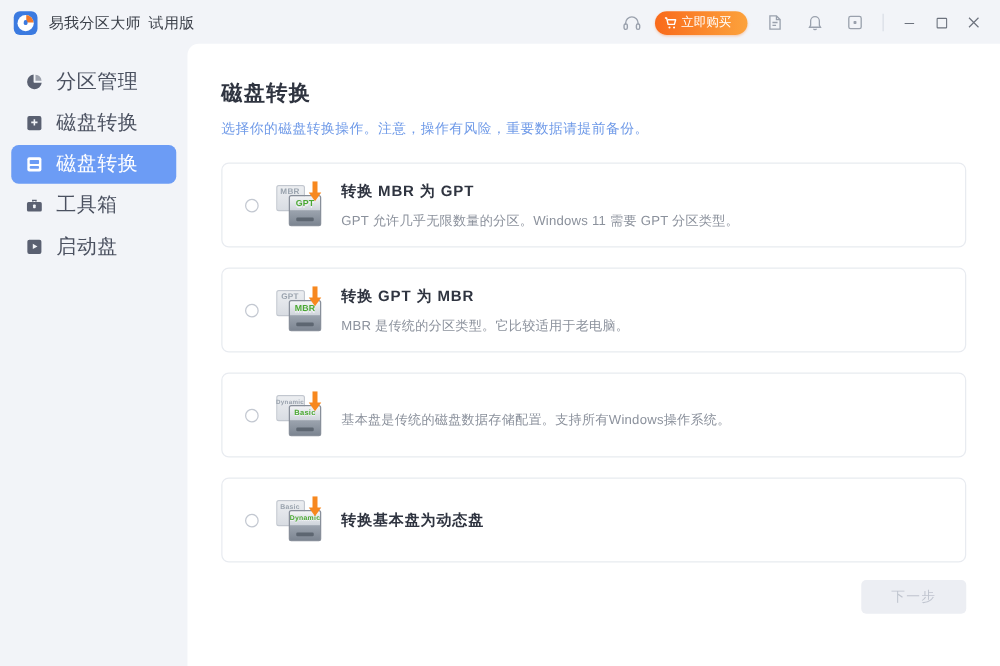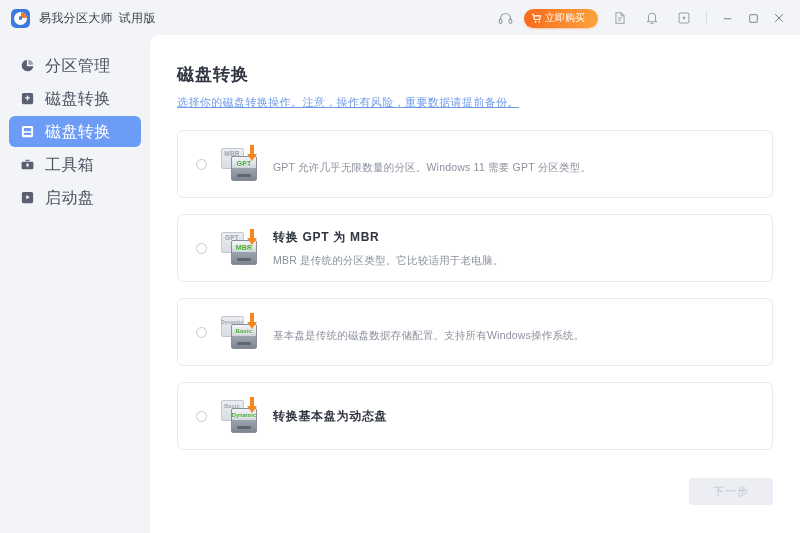--- a/index.html
+++ b/index.html
@@ -74,21 +74,21 @@
   .nav-item.active .nico { color:#ffffff; }
   .nav-item .nlabel { line-height:1; }
 
   
   .main {
     position:absolute; left:150px; top:35px; width:650px; height:498px;
     background:#ffffff; border-top-left-radius:9px;
   }
   .page-head { padding:28px 0 0 27px; }
   .page-title { font-size:17px; font-weight:bold; color:#2f3440; letter-spacing:1px; }
-  .page-sub { margin-top:9px; font-size:11px; color:#6f9ae8; letter-spacing:.4px;text-decoration:underline; }
+  .page-sub { margin-top:9px; font-size:11px; color:#6f9ae8; letter-spacing:.4px; }
 
   .options { margin:20px 27px 0 27px; }
   .option {
     position:relative; height:68px; border:1px solid #e8ebf0; border-radius:6px;
     background:#fff; margin-bottom:16px; display:flex; align-items:center;
     cursor:pointer;
   }
   .radio {
     width:11px; height:11px; border-radius:50%; border:1px solid #c3c8d1;
     background:#fff; margin-left:18px; flex:none;
@@ -124,21 +124,21 @@
     letter-spacing:.2px;
   }
   .arrow { position:absolute; right:1px; top:0px; }
 
   .opt-text { margin-left:14px; }
   .opt-title { font-size:12px; font-weight:bold; color:#2f3440; letter-spacing:.7px; }
   .opt-desc { margin-top:8px; font-size:10.5px; color:#8b919c; letter-spacing:.2px; }
 
   .footer { position:absolute; left:0; right:0; bottom:24px; }
   .next-btn {
-    position:absolute; right:27px; bottom:4px;
+    position:absolute; right:27px; bottom:18px;
     width:84px; height:27px; border-radius:4px;
     background:#eceef3; color:#c0c5cf; font-size:11px;
     display:flex; align-items:center; justify-content:center;
     letter-spacing:1px; cursor:default; border:none;
   }
 </style>
 </head>
 <body>
 
 <div class="app">
@@ -289,20 +289,21 @@
               <div class="slot"></div>
             </div>
           <div class="badge-dst">GPT</div>
           <div class="arrow">
             <svg width="13" height="17" viewBox="0 0 13 17">
                 <path d="M5 0h4v9h3l-5 7-5-7h3z" fill="#f7881f"></path>
               </svg>
           </div>
         </div>
         <div class="opt-text">
+          <div class="opt-title">转换 MBR 为 GPT</div>
           <div class="opt-desc">GPT 允许几乎无限数量的分区。Windows 11 需要 GPT 分区类型。</div>
         </div>
       </div>
 
       <div class="option">
         <div class="radio"></div>
         <div class="disk-icon">
           <div class="disk-back"></div>
           <div class="badge-src">GPT</div>
           <div class="disk-front">

